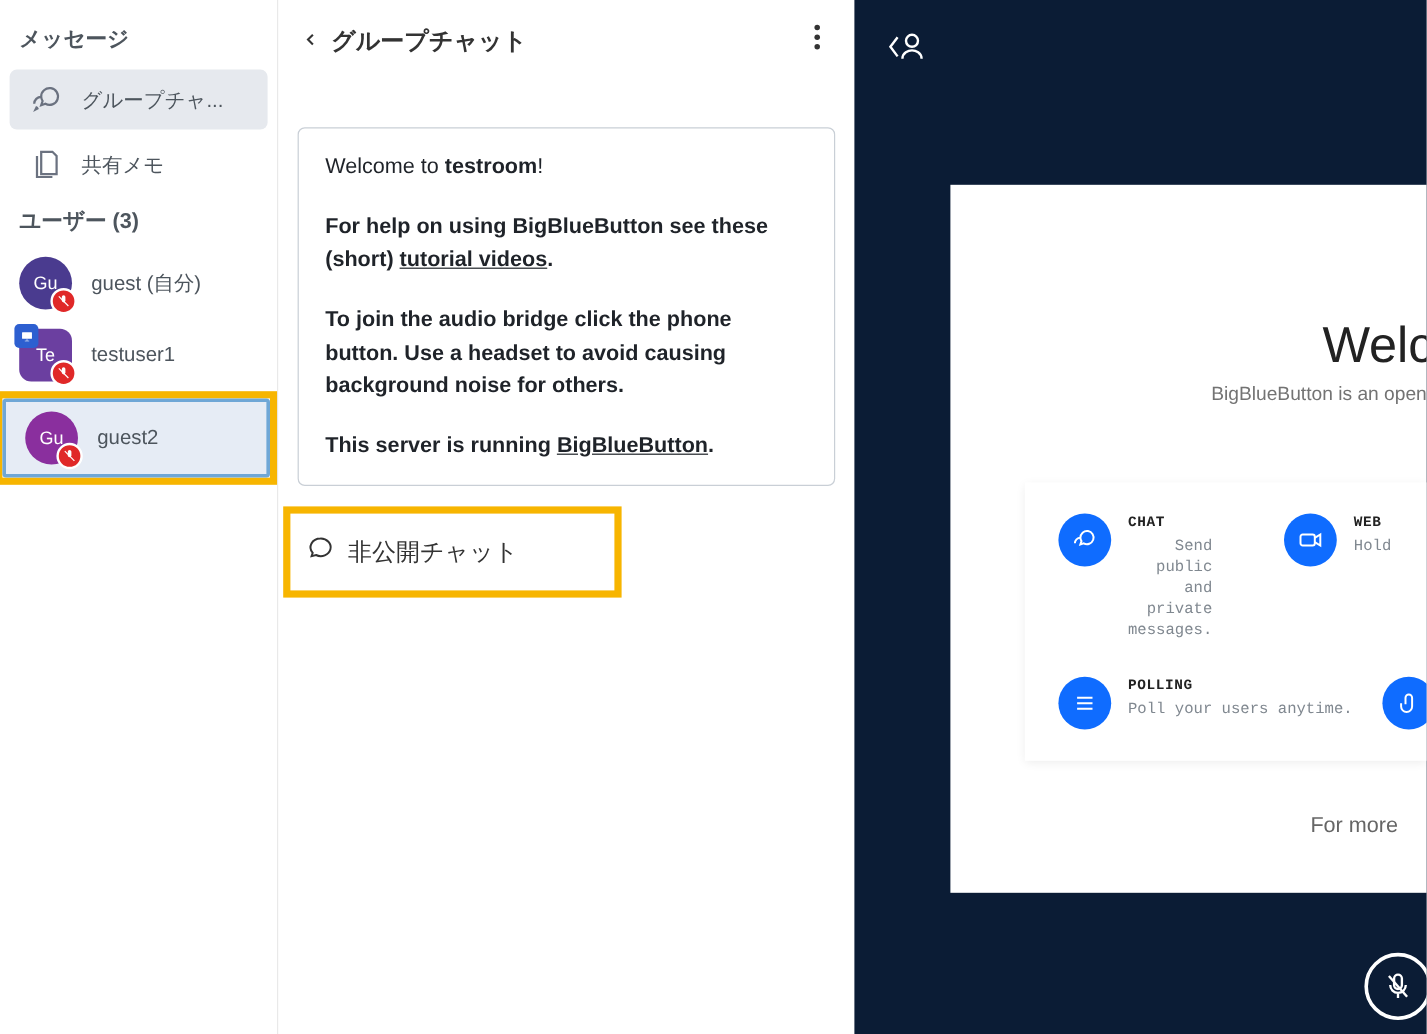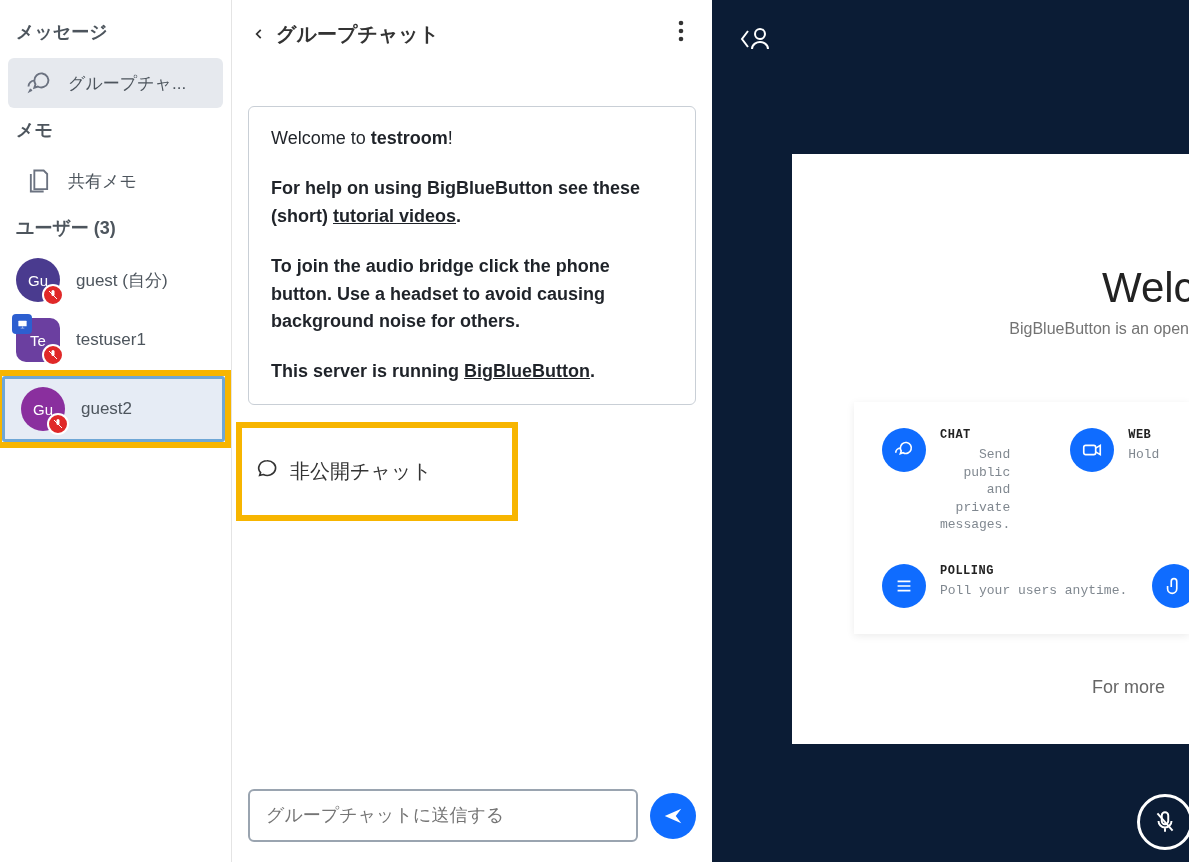--- a/index.html
+++ b/index.html
@@ -130,21 +130,21 @@
     left:4px;
     top:358px;
     width:282px;
     border:6px solid #f7b500;
     background:#fff;
   }
   .dropdown-item {
     display:flex;
     align-items:center;
     gap:12px;
-    padding:30px 14px;
+    padding:18px 14px;
     font-size:20px;
     color:#333;
     cursor:pointer;
   }
   .dropdown-item svg { flex-shrink:0; }
 
   .chat-input-row {
     display:flex;
     align-items:center;
     gap:12px;
@@ -271,21 +271,20 @@
     <span class="nav-icon">
       <svg width="28" height="28" viewBox="0 0 24 24" fill="none" stroke="#6b7280" stroke-width="1.6">
           <path d="M8 10a6 6 0 1 1 3 5l-3 1 1-3a6 6 0 0 1-1-3z"></path>
           <path d="M3 15a5 5 0 0 1 5-5"></path>
           <path d="M6 18l-2 1 1-2"></path>
         </svg>
     </span>
     <span>グループチャ...</span>
   </div>
 
-  <div class="section-title">メモ</div>
   <div class="nav-item">
     <span class="nav-icon">
       <svg width="28" height="28" viewBox="0 0 24 24" fill="none" stroke="#6b7280" stroke-width="1.6">
           <path d="M8 3h8l3 3v13H8z"></path>
           <path d="M5 6v15h11"></path>
         </svg>
     </span>
     <span>共有メモ</span>
   </div>
 
@@ -379,28 +378,20 @@
         <span>
           <svg width="22" height="22" viewBox="0 0 24 24" fill="none" stroke="#333" stroke-width="1.8">
               <path d="M12 3a9 8 0 1 1-4 15l-4 1 1-3a9 8 0 0 1 7-13z"></path>
             </svg>
         </span>
         <span>非公開チャット</span>
       </div>
     </div>
   </div>
 
-  <div class="chat-input-row">
-    <input class="chat-input" placeholder="グループチャットに送信する" style="">
-    <div class="send-btn">
-      <svg width="22" height="22" viewBox="0 0 24 24" fill="#fff">
-          <path d="M3 12l18-8-6 8 6 8z"></path>
-        </svg>
-    </div>
-  </div>
 </div>
 
 <div class="right-panel">
   <div class="right-header">
     <svg width="34" height="30" viewBox="0 0 34 30" fill="none" stroke="#fff" stroke-width="2">
       <path d="M10 7l-6 8 6 8"></path>
       <circle cx="22" cy="10" r="5"></circle>
       <path d="M14 25c0-5 5-7 8-7s8 2 8 7"></path>
     </svg>
   </div>

